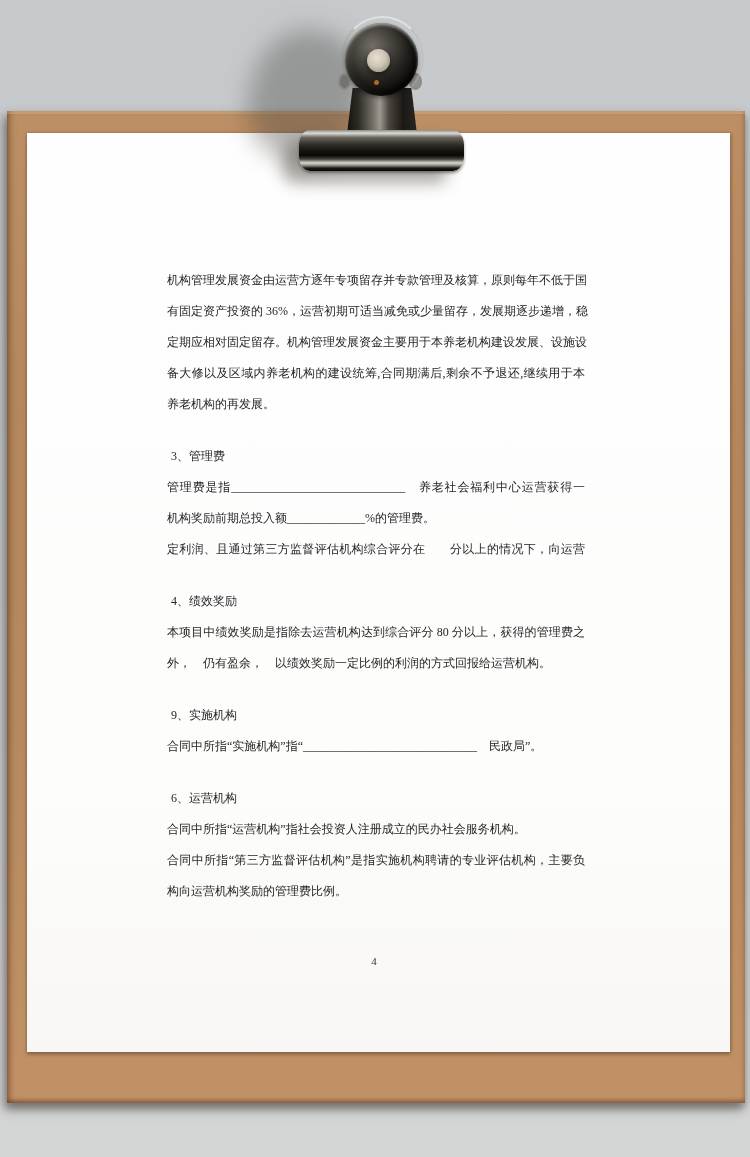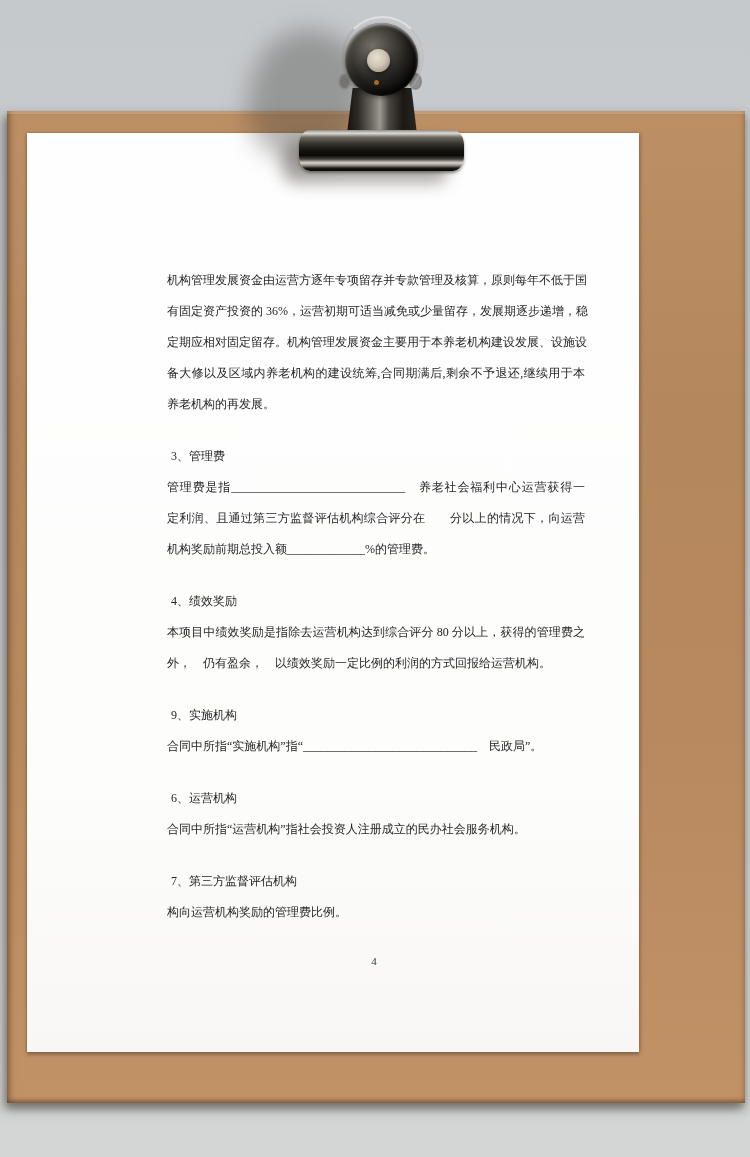--- a/index.html
+++ b/index.html
@@ -13,21 +13,21 @@
     background:linear-gradient(180deg,#bd8f64 0%,#b5875c 30%,#b8895e 62%,#c29267 100%);
     box-shadow:
       inset 0 3px 0 rgba(255,235,210,0.22),
       inset 5px 0 7px -3px rgba(80,50,30,0.6),
       inset -3px 0 5px -2px rgba(120,80,45,0.35),
       inset 0 -4px 5px -2px rgba(70,45,25,0.55),
       -4px 6px 10px rgba(88,84,78,0.5),
       0 5px 8px rgba(88,84,78,0.55);
   }
   .paper{
-    position:absolute;left:27px;top:133px;width:612px;height:919px;
+    position:absolute;left:27px;top:133px;width:703px;height:919px;
     background:linear-gradient(180deg,#fefefe 0%,#fdfdfc 70%,#f8f7f5 100%);
     box-shadow:0 3px 3px rgba(100,75,50,0.5),2px 0 3px rgba(110,85,60,0.35),-1px 0 2px rgba(110,85,60,0.3);
   }
   .textblock{
     position:absolute;left:140px;top:132px;width:418px;
     font-size:12px;line-height:31px;color:#262626;
   }
   .line{height:31px;white-space:nowrap;overflow:visible;}
   .line.j{text-align:justify;text-align-last:justify;}
   .line.h{padding-left:4px;margin-top:21px;}
@@ -91,30 +91,30 @@
 
 <div class="paper">
   <div class="textblock">
     <div class="line j">机构管理发展资金由运营方逐年专项留存并专款管理及核算，原则每年不低于国</div>
     <div class="line j">有固定资产投资的 36%，运营初期可适当减免或少量留存，发展期逐步递增，稳</div>
     <div class="line j">定期应相对固定留存。机构管理发展资金主要用于本养老机构建设发展、设施设</div>
     <div class="line j">备大修以及区域内养老机构的建设统筹,合同期满后,剩余不予退还,继续用于本</div>
     <div class="line">养老机构的再发展。</div>
     <div class="line h">3、管理费</div>
     <div class="line j">管理费是指_____________________________　养老社会福利中心运营获得一</div>
+    <div class="line">机构奖励前期总投入额_____________%的管理费。</div>
     <div class="line j">定利润、且通过第三方监督评估机构综合评分在　　分以上的情况下，向运营</div>
-    <div class="line">机构奖励前期总投入额_____________%的管理费。</div>
     <div class="line h">4、绩效奖励</div>
     <div class="line j">本项目中绩效奖励是指除去运营机构达到综合评分 80 分以上，获得的管理费之</div>
     <div class="line">外，　仍有盈余，　以绩效奖励一定比例的利润的方式回报给运营机构。</div>
     <div class="line h">9、实施机构</div>
     <div class="line">合同中所指“实施机构”指“_____________________________　民政局”。</div>
     <div class="line h">6、运营机构</div>
     <div class="line">合同中所指“运营机构”指社会投资人注册成立的民办社会服务机构。</div>
-    <div class="line h">7、第三方监督评估机构</div>
+    <div class="line j">合同中所指“第三方监督评估机构”是指实施机构聘请的专业评估机构，主要负</div>
     <div class="line">构向运营机构奖励的管理费比例。</div>
   </div>
   <div class="page-number">4</div>
 </div>
 
 <div class="clip-shadow"></div>
 <div class="clip-neck"></div>
 <div class="clip-loop left"></div>
 <div class="clip-loop right"></div>
 <div class="clip-head">

